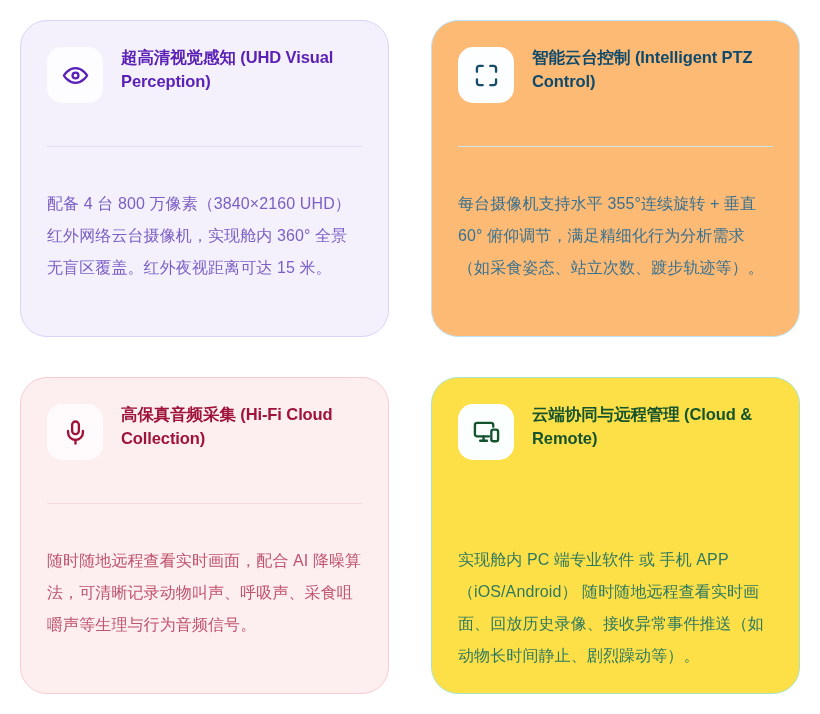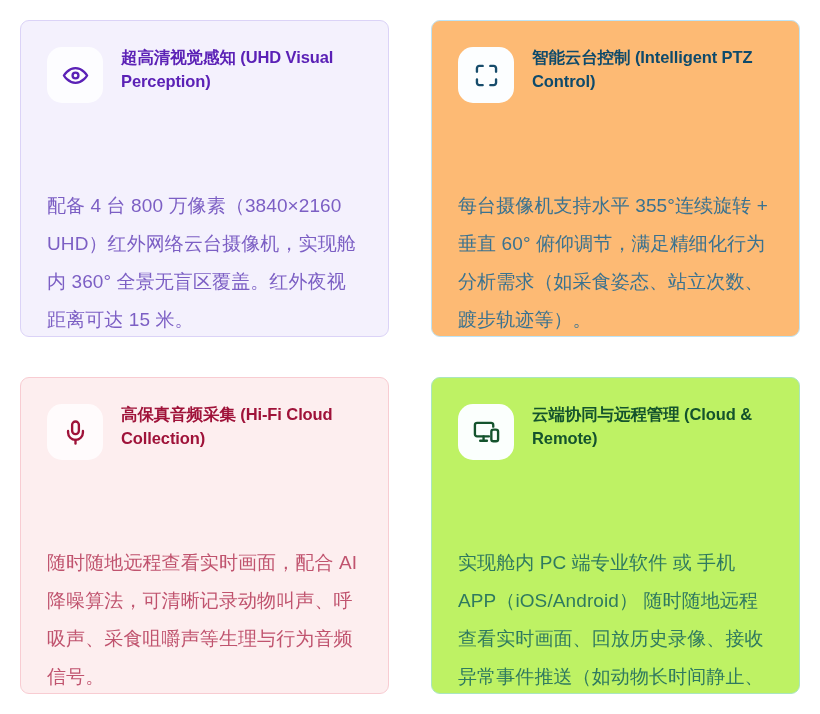--- a/index.html
+++ b/index.html
@@ -17,34 +17,34 @@
     height: 714px;
     padding: 20px;
     display: grid;
     grid-template-columns: 1fr 1fr;
     grid-template-rows: 1fr 1fr;
     column-gap: 42px;
     row-gap: 40px;
   }
 
   .feature-card {
-    border-radius: 9px;
+    border-radius: 27px;
     border: 1.5px solid transparent;
     padding: 24px 26px 22px 26px;
     display: flex;
     flex-direction: column;
     overflow: hidden;
     gap: 22px;
   }
 
   
   .card-purple { background: #f4f1fd; border-color: #dbd3f7; }
   .card-blue   { background: #fdba74; border-color: #bde4f7; }
   .card-pink   { background: #fdeeef; border-color: #f8ccd2; }
-  .card-green  { background: #bef264; border-color: #a9e6c0; align-items: flex-end; }
+  .card-green  { background: #fde047; border-color: #a9e6c0; align-items: flex-end; }
 
   .card-purple .card-title { color: #5b21b6; }
   .card-blue   .card-title { color: #0e4a6b; }
   .card-pink   .card-title { color: #9f1239; }
   .card-green  .card-title { color: #14532d; }
 
   .card-purple .card-body { color: #7c5fc4; }
   .card-blue   .card-body { color: #3a7290; }
   .card-pink   .card-body { color: #c0536e; }
   .card-green  .card-body { color: #2f7a5f; }
@@ -99,21 +99,21 @@
     padding-top: 1px;
   }
 
   .card-divider {
     height: 1px;
     width: 100%;
     margin: 21px 0 19px 0;
   }
 
   .card-body {
-    font-size: 19px;
+    font-size: 16px;
     line-height: 2.0;
     letter-spacing: 0.1px;
   }
 </style>
 </head>
 <body>
 
 <div id="feature-grid">
 
   <div class="feature-card card-purple">

